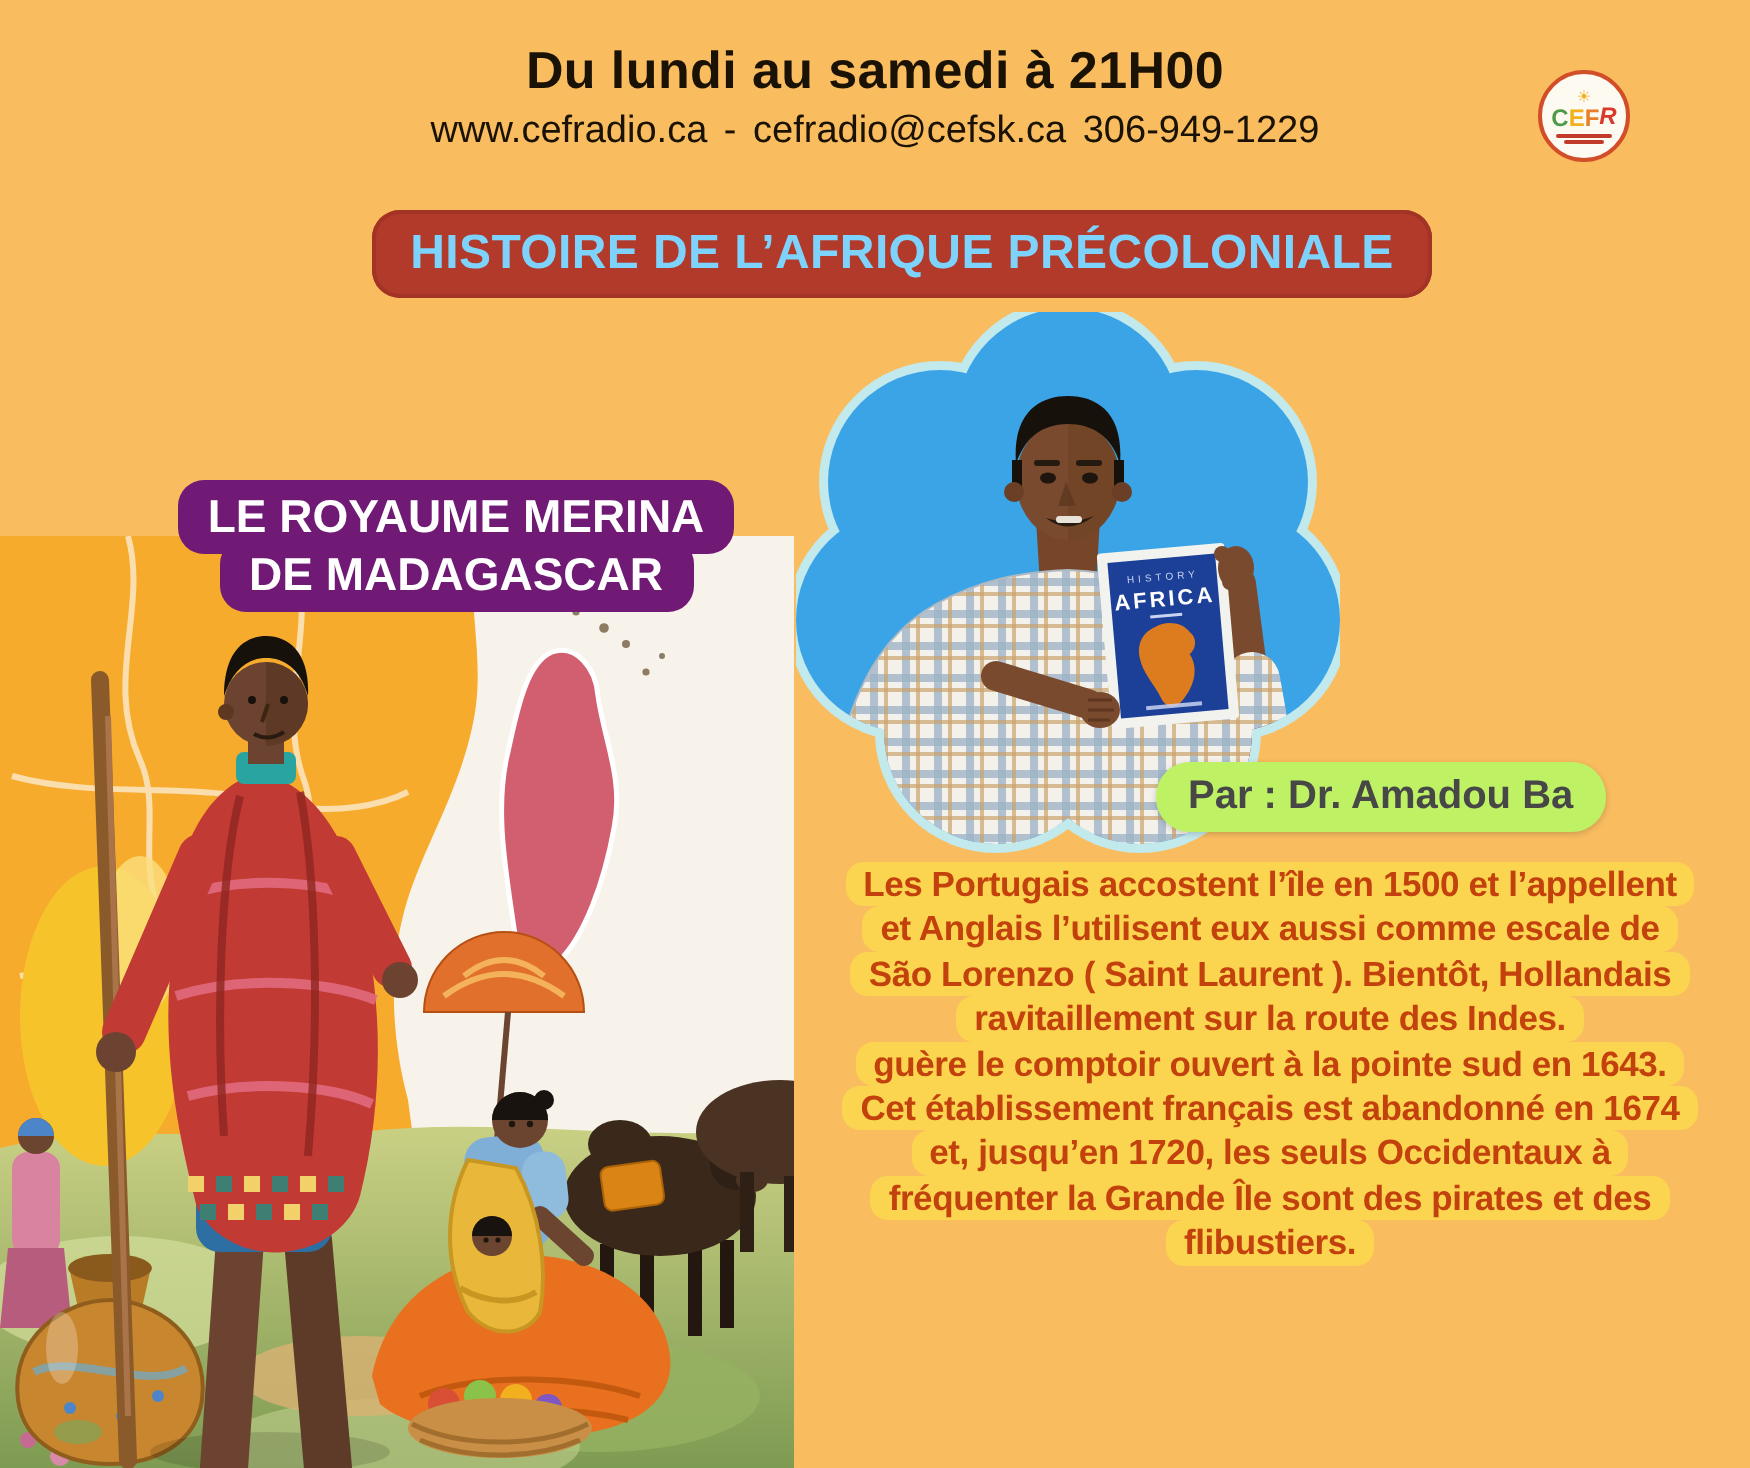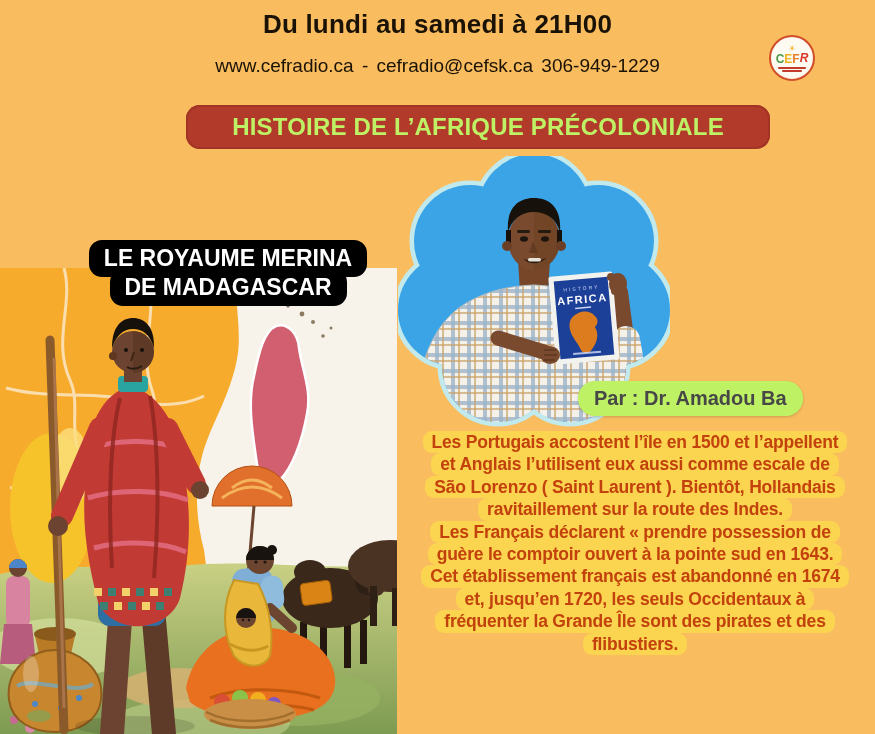--- a/index.html
+++ b/index.html
@@ -3,54 +3,54 @@
 <meta charset="utf-8">
 <style>
   html,body{margin:0;padding:0;background:#e8e8e8;}
   .canvas{
     position:relative;width:875px;height:734px;overflow:hidden;
     background:#F9BC5F;
     font-family:"Liberation Sans",sans-serif;
   }
   
   .schedule{
-    position:absolute;top:9px;left:0;width:100%;text-align:center;
+    position:absolute;top:20px;left:0;width:100%;text-align:center;
     font-size:26px;font-weight:700;color:#1A1205;letter-spacing:.2px;
   }
   .contact{
     position:absolute;top:55px;left:0;width:100%;text-align:center;
     font-size:19px;font-weight:400;color:#1A1205;word-spacing:3px;
   }
   
   .logo{
     position:absolute;left:769px;top:35px;width:46px;height:46px;border-radius:50%;
     background:#FDFAF2;border:2px solid #D14E28;box-sizing:border-box;
     display:flex;flex-direction:column;align-items:center;justify-content:center;
   }
   .logo .sun{font-size:8px;line-height:1;color:#F2B01E;}
   .logo .letters{display:flex;font-weight:700;font-size:12px;line-height:1;letter-spacing:0;}
   .l0{color:#4E9B47}.l1{color:#F2B01E}.l2{color:#E87E27}
   .l3{color:#D8392B;font-style:italic;transform:translateY(-1px);}
   .logo .tag{height:2px;background:#C23A2A;border-radius:2px;margin-top:2px;}
   .tag.t1{width:28px;}.tag.t2{width:20px;margin-top:1px;}
   
   .title-banner{
-    position:absolute;left:186px;top:105px;width:584px;height:44px;
+    position:absolute;left:186px;top:105px;width:530px;height:44px;
     background:#B23A2B;border-radius:14px;box-shadow:inset 0 0 0 2px #a23325;
     display:flex;align-items:center;justify-content:center;
-    color:#bef264;font-size:24px;font-weight:700;letter-spacing:.2px;
+    color:#7dd3fc;font-size:24px;font-weight:700;letter-spacing:.2px;
     z-index:5;white-space:nowrap;
   }
   
   .topic-banner{
     position:absolute;left:62px;top:240px;width:332px;text-align:center;z-index:6;
     color:#fff;font-weight:700;font-size:23px;line-height:1;
   }
   .topic-banner .row{
-    display:block;width:fit-content;margin:0 auto;background:#000000;
+    display:block;width:fit-content;margin:0 auto;background:#701a75;
     border-radius:13px;padding:7px 15px;white-space:nowrap;
   }
   .topic-banner .row+.row{margin-top:-8px;text-align:center;}
   
   .speaker-pill{
     position:absolute;left:554px;top:381px;z-index:8;
     background:#bef264;border-radius:17px;padding:6px 16px;
     font-size:20px;font-weight:700;color:#474747;
     box-shadow:0 1px 3px rgba(0,0,0,.18);white-space:nowrap;margin-left:24px;
   }
@@ -368,21 +368,20 @@
     </g>
   </svg>
 
   <div class="speaker-pill">Par : Dr. Amadou Ba</div>
 
   <div class="story">
     <div><span class="hl">Les Portugais accostent l’île en 1500 et l’appellent</span></div>
     <div><span class="hl">et Anglais l’utilisent eux aussi comme escale de</span></div>
     <div><span class="hl">São Lorenzo ( Saint Laurent ). Bientôt, Hollandais</span></div>
     <div><span class="hl">ravitaillement sur la route des Indes.</span></div>
-    <div><span class="hl">Les Français déclarent « prendre possession de</span></div>
     <div><span class="hl">guère le comptoir ouvert à la pointe sud en 1643.</span></div>
     <div><span class="hl">Cet établissement français est abandonné en 1674</span></div>
     <div><span class="hl">et, jusqu’en 1720, les seuls Occidentaux à</span></div>
     <div><span class="hl">fréquenter la Grande Île sont des pirates et des</span></div>
     <div><span class="hl">flibustiers.</span></div>
   </div>
 
 </div>
 
 </body></html>

